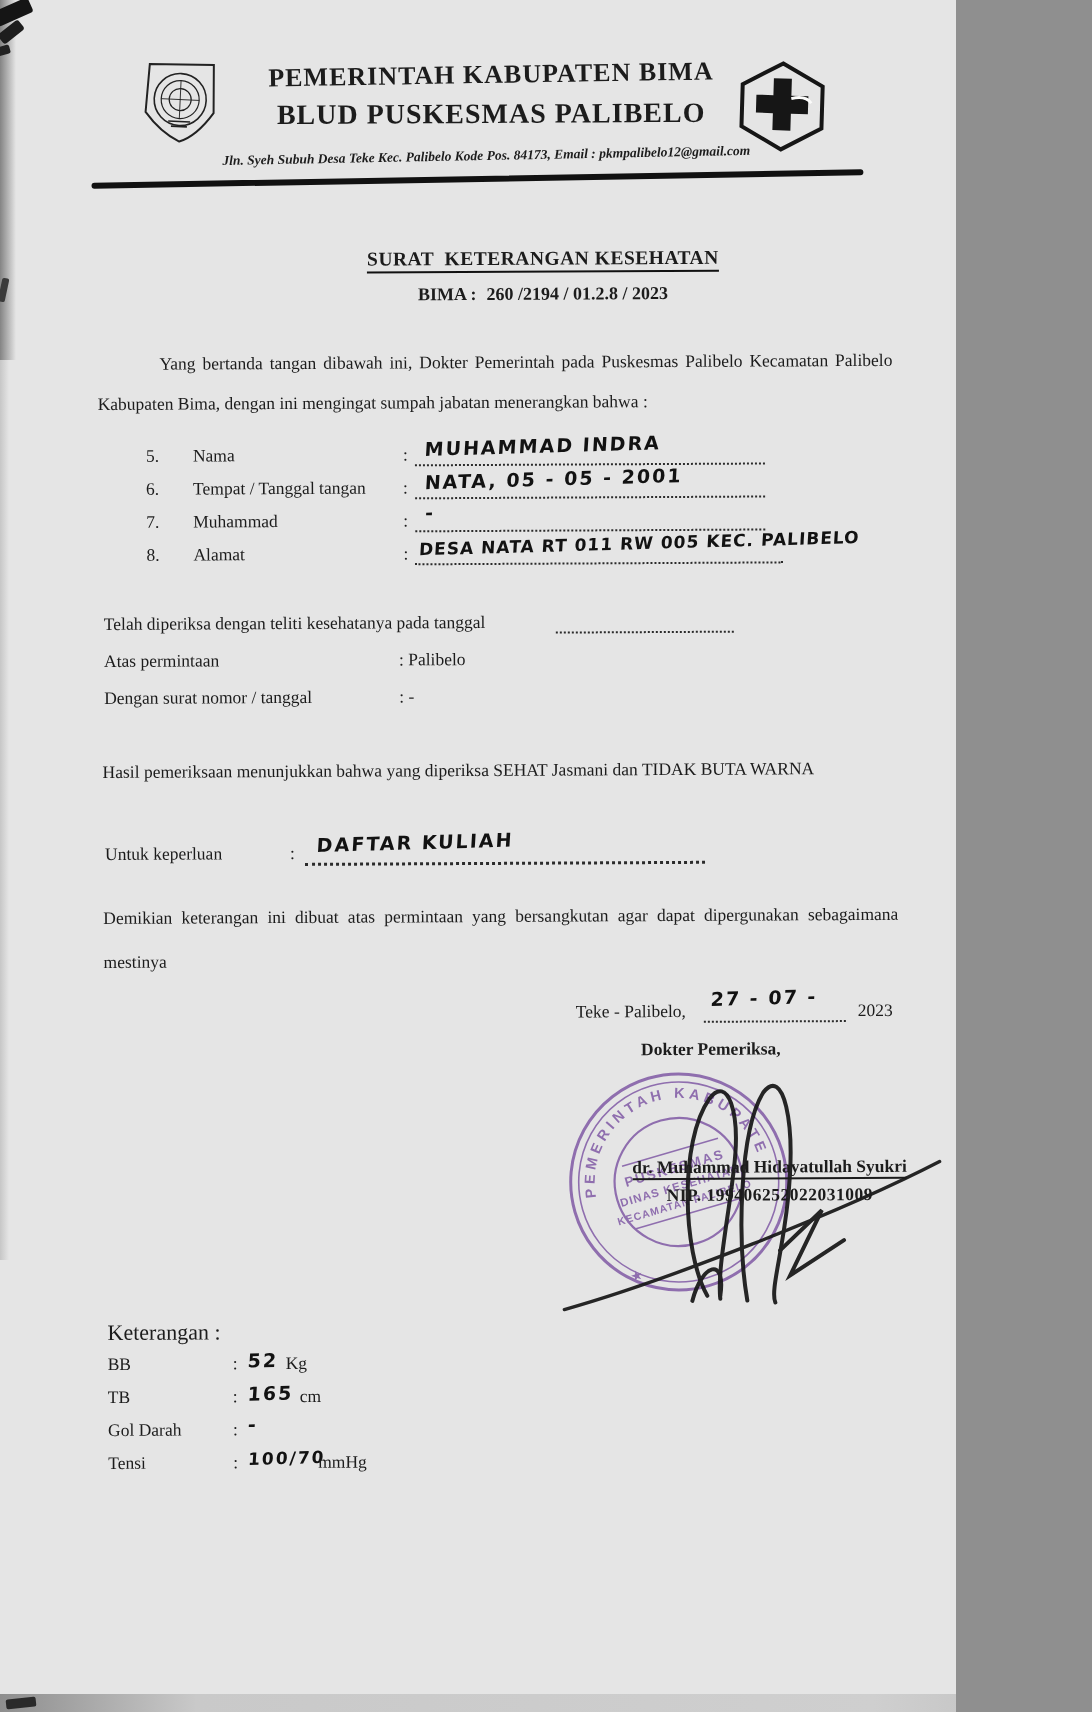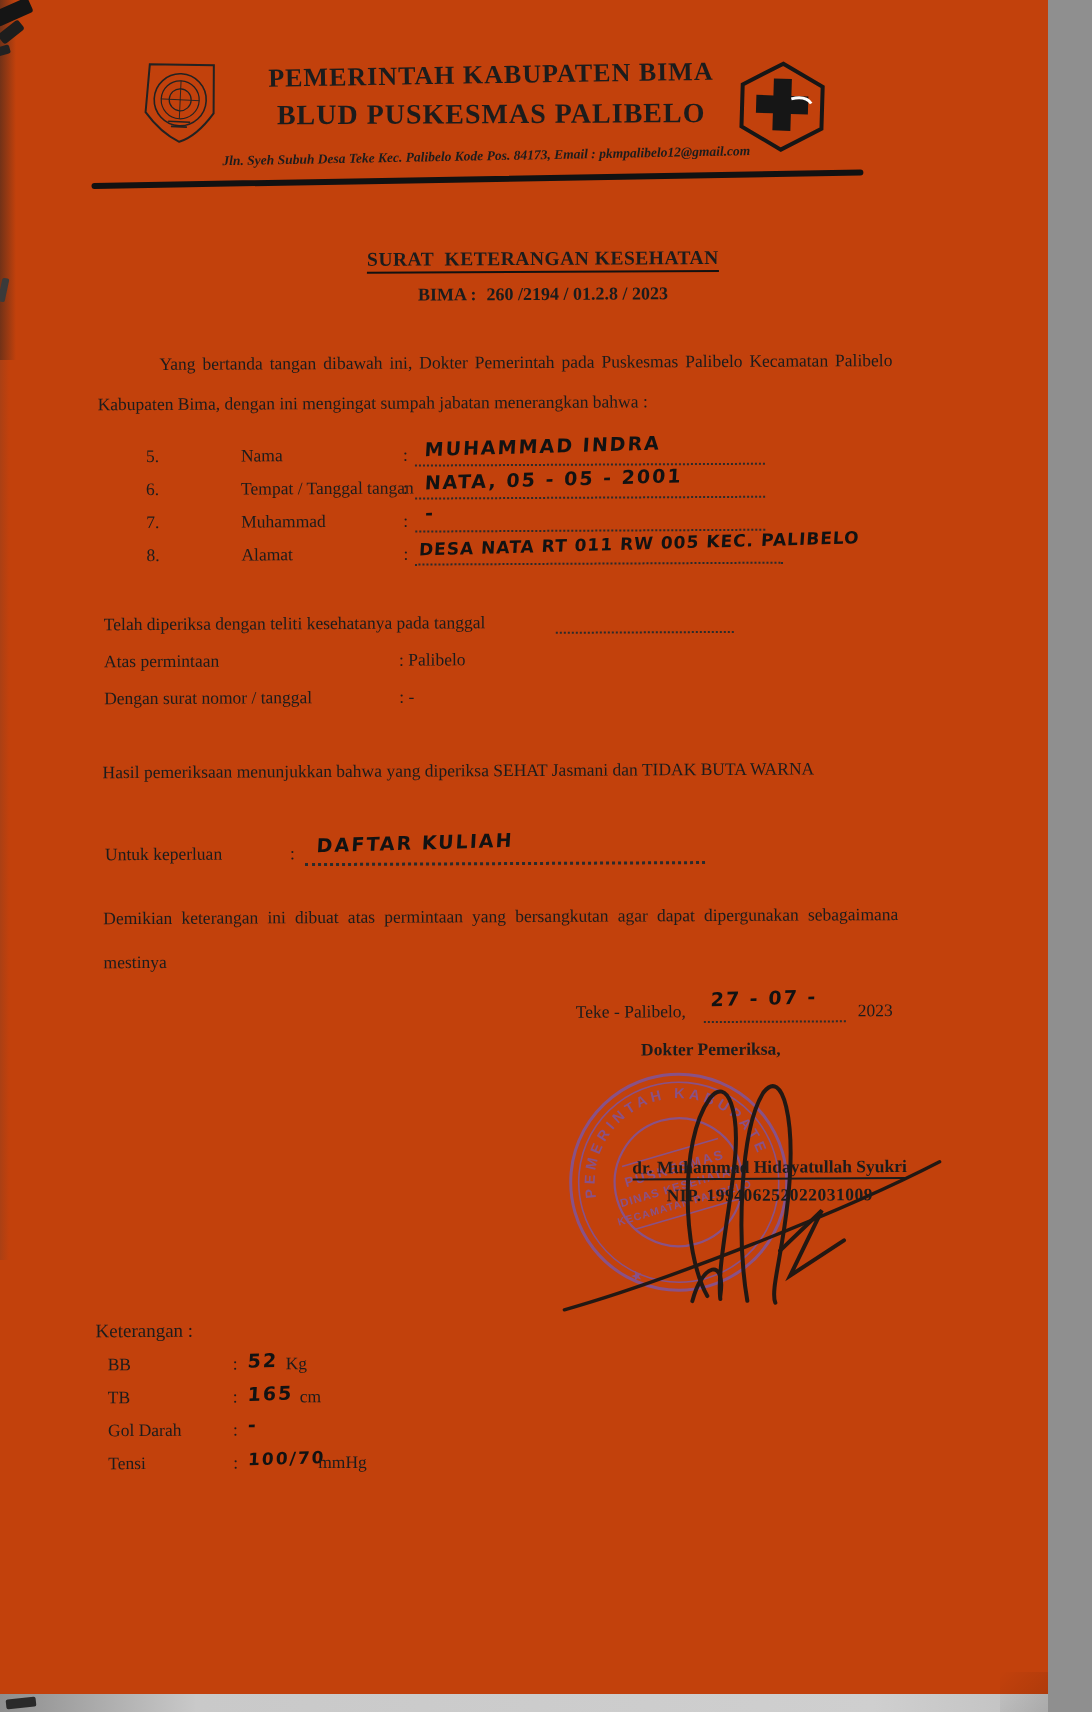--- a/index.html
+++ b/index.html
@@ -1,16 +1,16 @@
 <!DOCTYPE html>
 <html><head>
 <meta charset="utf-8">
 <style>
   html,body{margin:0;padding:0;background:#8f8f8f;}
-  .page{position:relative;width:1048px;height:1712px;background:#c2410c;overflow:hidden;
+  .page{position:relative;width:956px;height:1712px;background:#e5e5e5;overflow:hidden;
         font-family:"Liberation Serif","DejaVu Serif",serif;color:#1c1c1c;}
   .doc{position:absolute;inset:0;transform:rotate(-0.3deg);}
   .abs{position:absolute;}
 
   
   .h-line1{left:235px;top:60px;width:520px;text-align:center;font-size:26px;font-weight:bold;letter-spacing:1px;transform:rotate(-0.6deg);}
   .h-line2{left:225px;top:98px;width:540px;text-align:center;font-size:28px;font-weight:bold;letter-spacing:1px;}
   .h-addr{left:100px;top:148px;width:780px;text-align:center;font-size:13.5px;font-style:italic;font-weight:bold;transform:rotate(-0.8deg);}
   .h-rule{left:95px;top:176px;width:772px;height:6px;background:#111;border-radius:3px;transform:rotate(-0.7deg);}
   .logo-left{left:138px;top:58px;}
@@ -24,21 +24,21 @@
 
   
   .para{font-size:17.5px;line-height:40px;text-align:justify;}
   .intro{left:100px;top:342px;width:795px;text-indent:62px;}
   .result{left:103px;top:748px;width:795px;line-height:44px;}
   .closing{left:103px;top:894px;width:795px;line-height:44px;}
 
   
   .frow{left:105px;height:34px;width:820px;font-size:17.5px;}
   .frow .no{position:absolute;left:43px;top:0;}
-  .frow .lbl{position:absolute;left:90px;top:0;margin-left:48px;}
+  .frow .lbl{position:absolute;left:90px;top:0;}
   .frow .col{position:absolute;left:300px;top:0;}
   .dots{display:inline-block;border-bottom:2.2px dotted #2b2b2b;height:1.15em;}
   .frow .dots{position:absolute;left:312px;top:0;}
 
   
   .hw{position:absolute;font-family:"DejaVu Sans",sans-serif;font-weight:600;font-size:19px;
       letter-spacing:2px;color:#121212;white-space:nowrap;transform:skewX(-5deg) rotate(-1.3deg);}
 
   
   .erow{left:105px;width:820px;font-size:17.5px;height:34px;}
@@ -54,21 +54,21 @@
   .sig-place .dots{position:absolute;left:128px;top:0;width:142px;}
   .sig-place .year{position:absolute;left:282px;top:0;}
   .sig-role{left:640px;top:1040px;width:220px;font-size:17.5px;font-weight:bold;}
   .sig-name{left:568px;top:1158px;width:400px;font-size:17.5px;font-weight:bold;text-align:center;}
   .sig-name span{border-bottom:2px solid #1b1b1b;padding-bottom:1px;}
   .sig-nip{left:568px;top:1186px;width:400px;font-size:17.5px;font-weight:bold;text-align:center;letter-spacing:.5px;}
   .stamp{left:542px;top:1048px;width:270px;height:270px;transform:rotate(-16deg);opacity:.82;}
   .sigscribble{left:540px;top:1052px;width:430px;height:290px;}
 
   
-  .notes-h{left:93px;top:1318px;font-size:19px;}
+  .notes-h{left:105px;top:1318px;font-size:22px;}
   .nrow{left:105px;width:420px;height:34px;font-size:17.5px;}
   .nrow .col{position:absolute;left:125px;}
   .nrow .unit{position:absolute;}
 
   
   .art{position:absolute;pointer-events:none;}
   .edgeL1{left:0;top:0;width:16px;height:360px;background:linear-gradient(to right,rgba(35,35,35,.5),rgba(35,35,35,0));}
   .edgeL2{left:0;top:360px;width:9px;height:900px;background:linear-gradient(to right,rgba(60,60,60,.18),rgba(60,60,60,0));}
   .edgeR{left:1084px;top:0;width:8px;height:1712px;background:linear-gradient(to left,rgba(60,60,60,.14),rgba(60,60,60,0));}
   .blob1{left:-6px;top:4px;width:38px;height:16px;background:#151515;transform:rotate(-24deg);border-radius:3px;}

